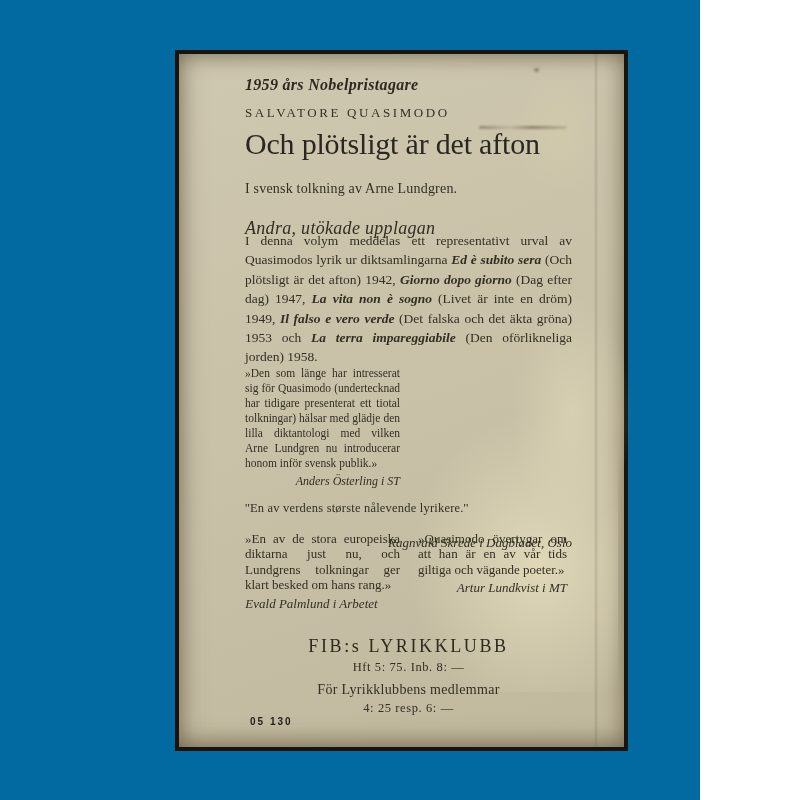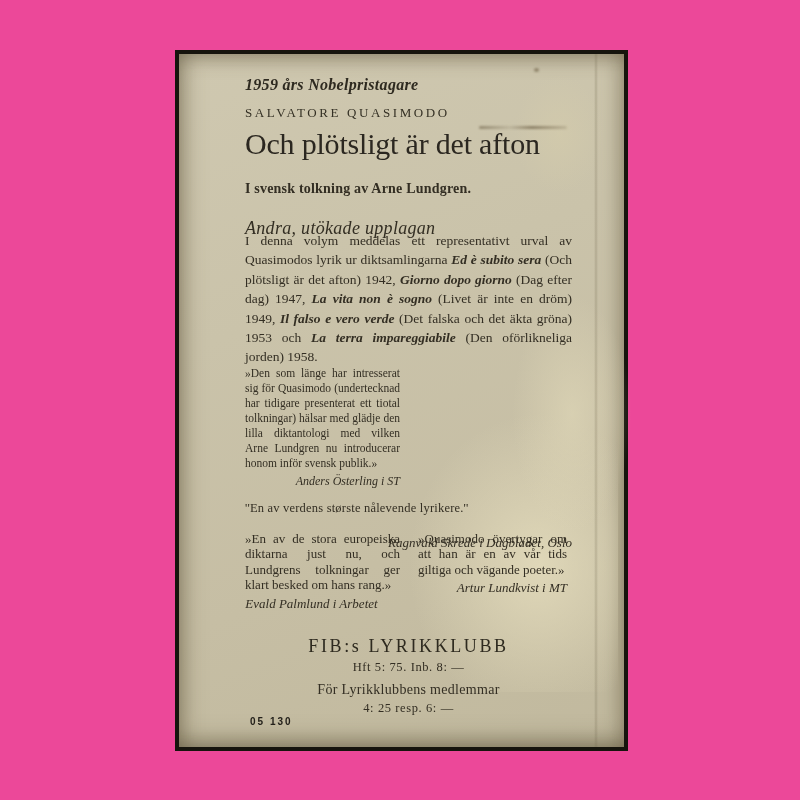--- a/index.html
+++ b/index.html
@@ -2,21 +2,21 @@
 <html lang="sv"><head>
 <meta charset="utf-8">
 <style>
   html, body {
     margin: 0; padding: 0;
     background: #ffffff;
     width: 800px; height: 800px;
     overflow: hidden;
     font-family: "Liberation Serif", "DejaVu Serif", serif;
   }
-  .page { position: relative; width: 800px; height: 800px; background: #ec4899; }
+  .page { position: relative; width: 700px; height: 800px; background: #0369a1; }
 
   
   .cover {
     position: absolute; left: 175px; top: 50px;
     width: 453px; height: 701px;
     box-sizing: border-box;
     border: 4px solid #16140d;
     background: linear-gradient(160deg, #cfc8b0 0%, #cac3aa 35%, #c6bea4 68%, #c1b99e 100%);
     box-shadow:
       inset 14px 0 22px -10px rgba(95,85,60,.50),
@@ -41,21 +41,21 @@
     border-radius: 2px; filter: blur(1px); }
   .speck { position: absolute; left: 355px; top: 14px; width: 5px; height: 4px;
     background: rgba(90,75,50,.5); border-radius: 50%; filter: blur(.8px); }
 
   
   .blk { position: absolute; left: 66px; width: 327px; }
 
   .kicker { top: 22px; font-size: 16px; font-weight: bold; font-style: italic; letter-spacing: .3px; color: #2e2a20; }
   .author { top: 51px; font-size: 13px; letter-spacing: 2.6px; color: #343024; }
   .title  { top: 70px; font-size: 30px; line-height: 40px; letter-spacing: -.2px; color: #2b2720; }
-  .translator { top: 127px; font-size: 14px; font-weight: bold; letter-spacing: .2px; }
+  .translator { top: 127px; font-size: 14px; font-weight: normal; letter-spacing: .2px; }
   .edition { top: 164px; font-size: 18px; font-style: italic; letter-spacing: .3px; }
 
   .desc { top: 177px; font-size: 13.5px; line-height: 19.4px; text-align: justify; color: #332e23; }
   .desc .it { font-style: italic; font-weight: bold; }
 
   .row { display: flex; gap: 18px; }
   .row1 { top: 312px; }
   .row2 { top: 477px; }
   .q { width: 155px; text-align: justify; }
   .q + .q { width: 149px; }

